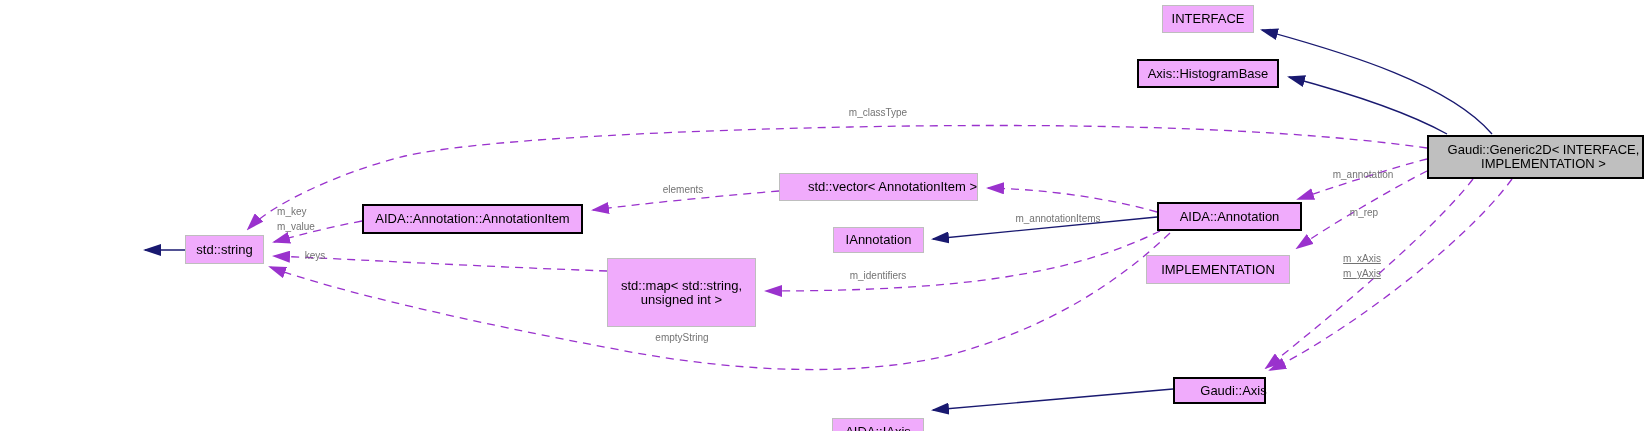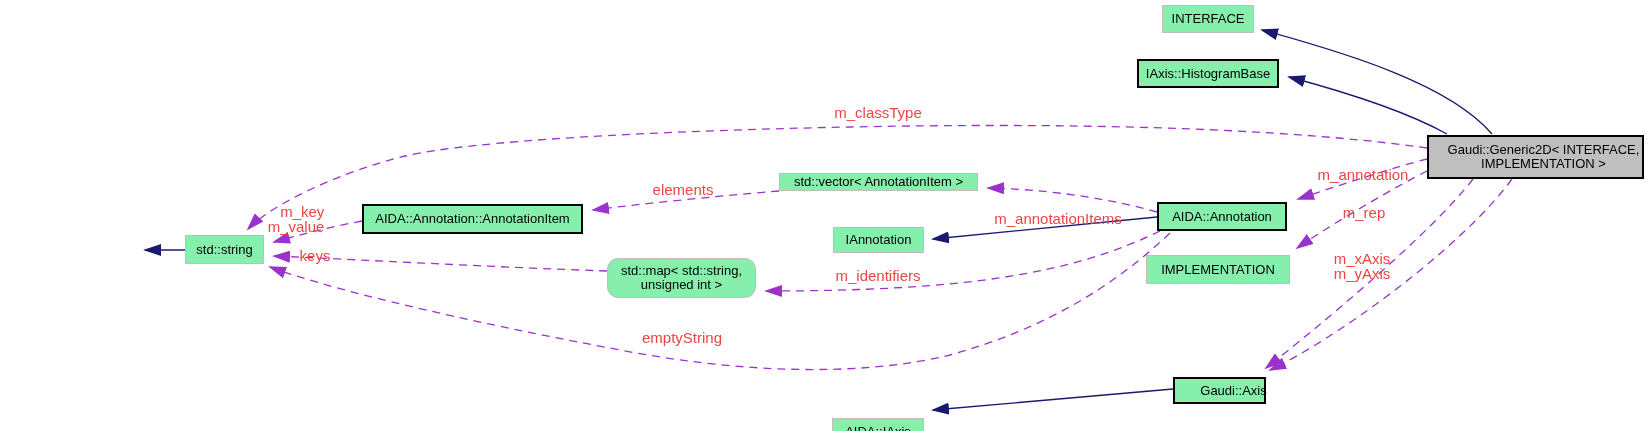--- a/index.html
+++ b/index.html
@@ -7,34 +7,34 @@
     position:relative;
     width:1651px;height:431px;
     background:#ffffff;
     font-family:"Liberation Sans",sans-serif;
     overflow:hidden;
   }
   #edges{position:absolute;left:0;top:0;}
   .node{
     position:absolute;
     box-sizing:border-box;
-    background:#86efac;
+    background:#f0abfc;
     border:1px solid #bebebe;
     display:flex;flex-direction:column;
     align-items:center;justify-content:center;
     font-size:13px;line-height:14px;color:#000;
     text-align:center;white-space:nowrap;
   }
   .node.dark{border:2px solid #000000;}
   .node.current{border:2px solid #000000;background:#bfbfbf;padding-left:16px;}
   .edge-label{
     position:absolute;
     transform:translate(-50%,-50%);
-    font-size:15px;line-height:15px;color:#ef4444;
-    text-align:right;white-space:nowrap;
+    font-size:10px;line-height:15px;color:#737373;
+    text-align:left;white-space:nowrap;
   }
 </style>
 </head>
 <body>
 
 <div id="canvas">
 
   <svg id="edges" width="1651" height="431" viewBox="0 0 1651 431">
     <defs>
       <marker id="arrN" markerUnits="userSpaceOnUse" markerWidth="18" markerHeight="12" refX="16" refY="6" orient="auto">
@@ -66,73 +66,73 @@
       <path d="M 1160,231 C 1070,275 960,291 766,291" marker-end="url(#arrP)"></path>
       <path d="M 1170,233 C 1110,290 1040,330 950,355 C 860,377 740,373 620,350 C 470,322 335,291 270,267" marker-end="url(#arrP)"></path>
     </g>
   </svg>
 
   <div class="node" style="left:1162px;top:5px;width:92px;height:28px;">
     <div>INTERFACE</div>
   </div>
 
   <div class="node dark" style="left:1137px;top:59px;width:142px;height:29px;">
-    <div>IAxis::HistogramBase</div>
+    <div>Axis::HistogramBase</div>
   </div>
 
   <div class="node current" style="left:1427px;top:135px;width:217px;height:44px;">
     <div>Gaudi::Generic2D&lt; INTERFACE,</div>
     <div>IMPLEMENTATION &gt;</div>
   </div>
 
 
   <div class="node" style="left:185px;top:235px;width:79px;height:29px;">
     <div>std::string</div>
   </div>
 
   <div class="node dark" style="left:362px;top:204px;width:221px;height:30px;">
     <div>AIDA::Annotation::AnnotationItem</div>
   </div>
 
-  <div class="node" style="left:779px;top:173px;width:199px;height:18px;">
+  <div class="node" style="left:779px;top:173px;width:199px;height:28px;align-items:flex-end;">
     <div>std::vector&lt; AnnotationItem &gt;</div>
   </div>
 
   <div class="node" style="left:833px;top:227px;width:91px;height:26px;">
     <div>IAnnotation</div>
   </div>
 
-  <div class="node dark" style="left:1157px;top:202px;width:130px;height:29px;">
+  <div class="node dark" style="left:1157px;top:202px;width:145px;height:29px;">
     <div>AIDA::Annotation</div>
   </div>
 
   <div class="node" style="left:1146px;top:255px;width:144px;height:29px;">
     <div>IMPLEMENTATION</div>
   </div>
 
-  <div class="node" style="left:607px;top:258px;width:149px;height:40px;border-radius:11px;">
+  <div class="node" style="left:607px;top:258px;width:149px;height:69px;">
     <div>std::map&lt; std::string,</div>
     <div>unsigned int &gt;</div>
   </div>
 
   <div class="node dark" style="left:1173px;top:377px;width:93px;height:27px;padding-left:28px;">
     <div>Gaudi::Axis</div>
   </div>
 
   <div class="node" style="left:832px;top:398px;width:92px;height:28px;margin-top:20px;">
     <div>AIDA::IAxis</div>
   </div>
 
   <div class="edge-label" style="left:878px;top:112px;">m_classType</div>
 
   <div class="edge-label" style="left:1363px;top:174px;">m_annotation</div>
 
   <div class="edge-label" style="left:1364px;top:212px;">m_rep</div>
 
-  <div class="edge-label" style="left:1362px;top:266px;">
+  <div class="edge-label" style="left:1362px;top:266px;text-decoration:underline;">
     <div>m_xAxis</div>
     <div>m_yAxis</div>
   </div>
 
   <div class="edge-label" style="left:1058px;top:190px;margin-top:28px;">m_annotationItems</div>
 
   <div class="edge-label" style="left:683px;top:189px;">elements</div>
 
   <div class="edge-label" style="left:296px;top:219px;">
     <div>m_key</div>

